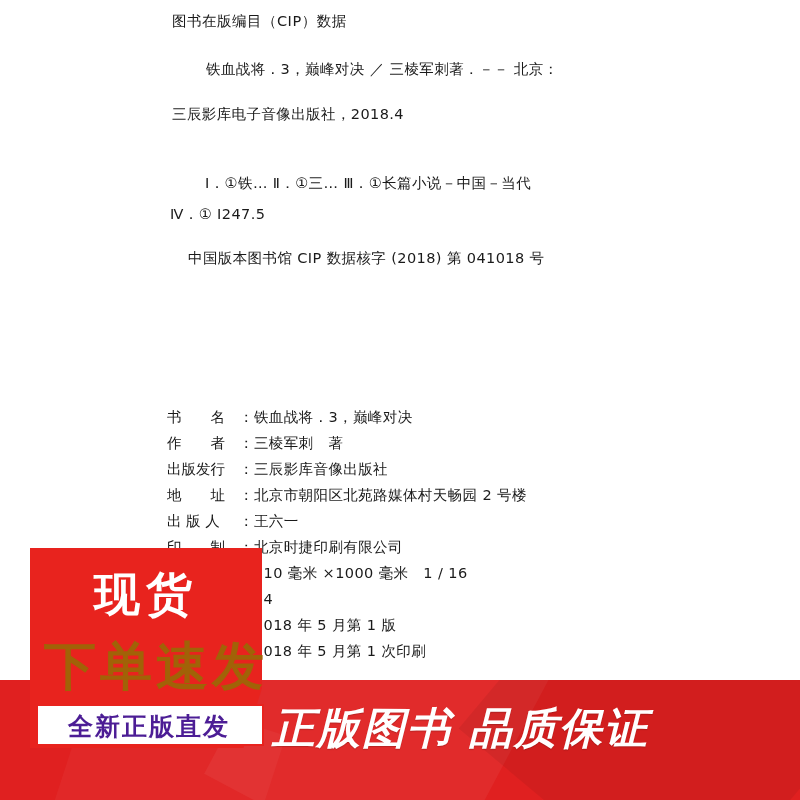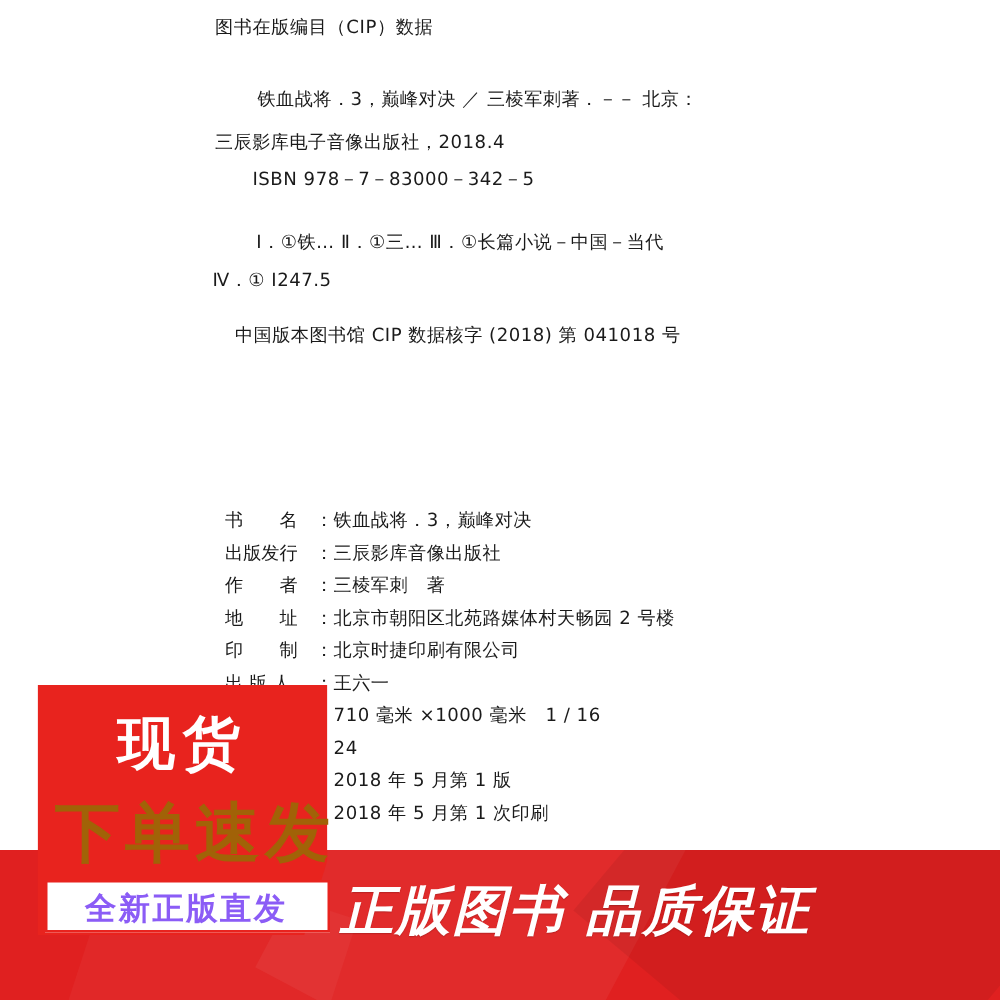--- a/index.html
+++ b/index.html
@@ -29,33 +29,32 @@
     top: 12px;
     font-size: 14.5px;
     letter-spacing: 0.5px;
     white-space: nowrap;
   }
   .cip-line {
     position: absolute;
     font-size: 14.5px;
     letter-spacing: 0.4px;
     white-space: nowrap;
-    margin-top: 10px;
   }
   .l1 { left: 206px; top: 60px; }
-  .l2 { left: 172px; top: 94px; }
+  .l2 { left: 172px; top: 105px; }
   .l3 { left: 202px; top: 124px; }
   .l4 { left: 205px; top: 174px; }
   .l5 { left: 170px; top: 205px; }
   .l6 { left: 188px; top: 249px; }
 
   
   .colophon {
     position: absolute;
-    left: 180px;
+    left: 167px;
     top: 404px;
     font-size: 14.5px;
     line-height: 26px;
     letter-spacing: 0.4px;
   }
   .col-row {
     display: block;
     white-space: nowrap;
     height: 26px;
   }
@@ -152,57 +151,56 @@
     border: 2px solid #e8231e;
   }
   .sticker-ribbon-text {
     position: absolute;
     left: 44px;
     top: 710px;
     width: 210px;
     text-align: center;
     font-size: 25px;
     font-weight: bold;
-    color: #8b5cf6;
+    color: #4c1d95;
     letter-spacing: 2px;
     white-space: nowrap;
   }
 </style>
 </head>
 <body>
 
 <div class="page">
 
   <div class="cip-heading">图书在版编目（CIP）数据</div>
 
   <div class="cip-line l1">铁血战将．3，巅峰对决 ／ 三棱军刺著．－－ 北京：</div>
   <div class="cip-line l2">三辰影库电子音像出版社，2018.4</div>
-  <div class="cip-line l3">ISBN 978－7－83000－342－5</div>
   <div class="cip-line l4">Ⅰ．①铁… Ⅱ．①三… Ⅲ．①长篇小说－中国－当代</div>
   <div class="cip-line l5">Ⅳ．① I247.5</div>
   <div class="cip-line l6">中国版本图书馆 CIP 数据核字 (2018) 第 041018 号</div>
 
   <div class="colophon">
     <span class="col-row">
       <span class="col-label">书　　名</span><span class="col-value">：铁血战将．3，巅峰对决</span>
     </span>
     <span class="col-row">
+      <span class="col-label">作　　者</span><span class="col-value">：三棱军刺　著</span>
+    </span>
+    <span class="col-row">
       <span class="col-label">出版发行</span><span class="col-value">：三辰影库音像出版社</span>
     </span>
     <span class="col-row">
-      <span class="col-label">作　　者</span><span class="col-value">：三棱军刺　著</span>
-    </span>
-    <span class="col-row">
       <span class="col-label">地　　址</span><span class="col-value">：北京市朝阳区北苑路媒体村天畅园 2 号楼</span>
     </span>
     <span class="col-row">
+      <span class="col-label">出 版 人</span><span class="col-value">：王六一</span>
+    </span>
+    <span class="col-row">
       <span class="col-label">印　　制</span><span class="col-value">：北京时捷印刷有限公司</span>
-    </span>
-    <span class="col-row">
-      <span class="col-label">出 版 人</span><span class="col-value">：王六一</span>
     </span>
     <span class="col-row">
       <span class="col-label">开　　本</span><span class="col-value">：710 毫米 ×1000 毫米　1 / 16</span>
     </span>
     <span class="col-row">
       <span class="col-label">印　　张</span><span class="col-value">：24</span>
     </span>
     <span class="col-row">
       <span class="col-label">版　　次</span><span class="col-value">：2018 年 5 月第 1 版</span>
     </span>

